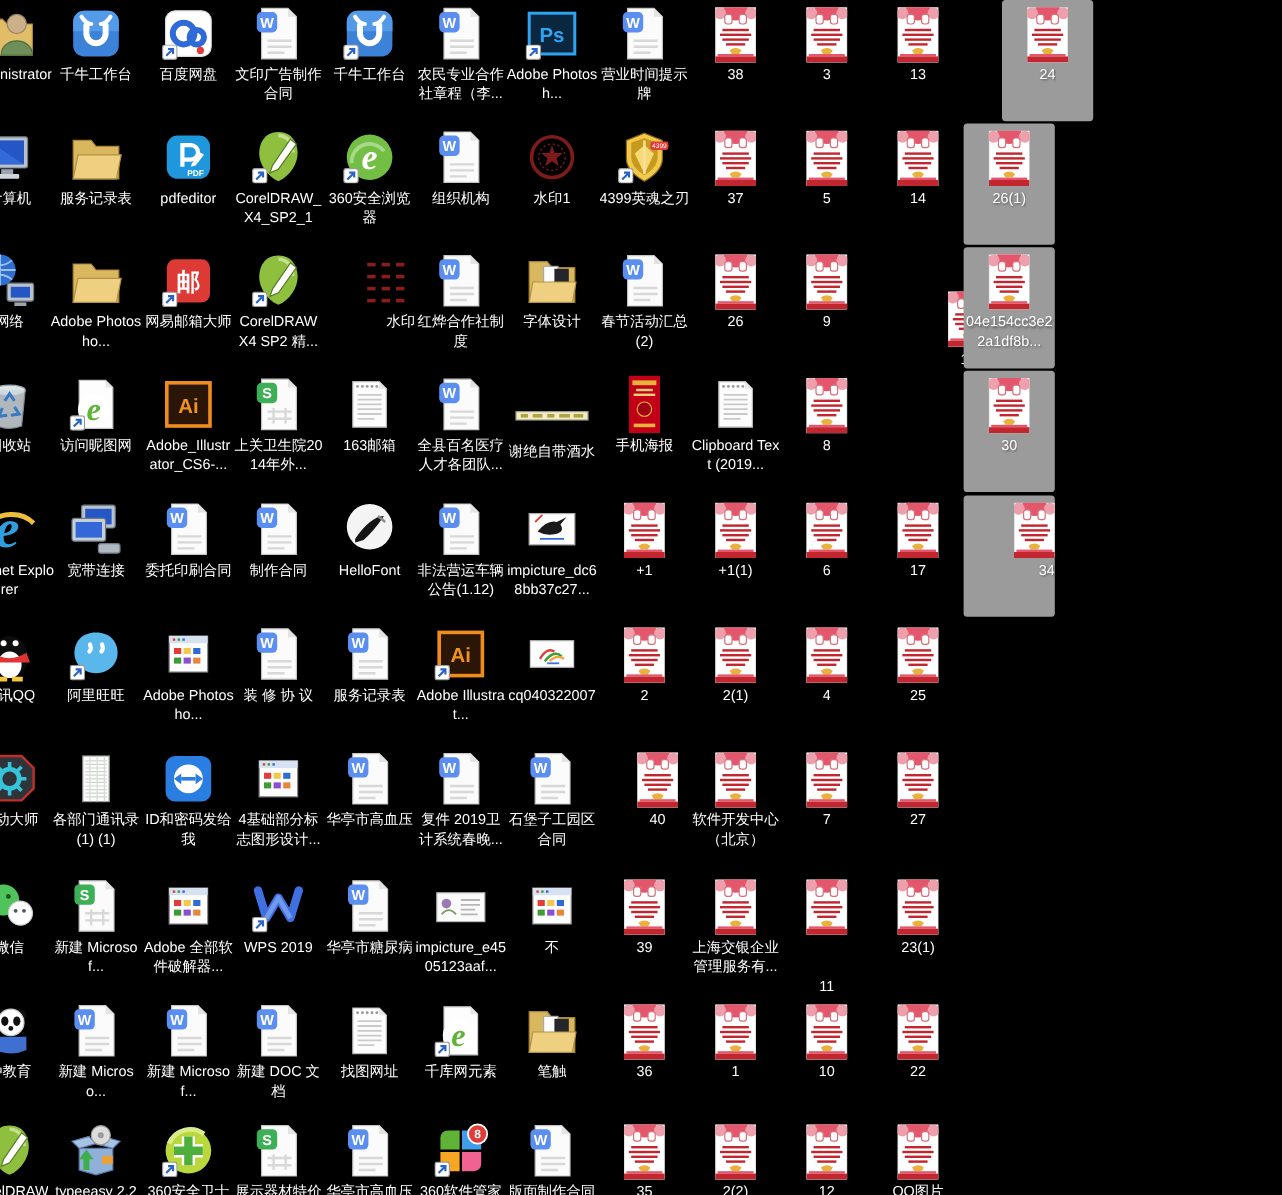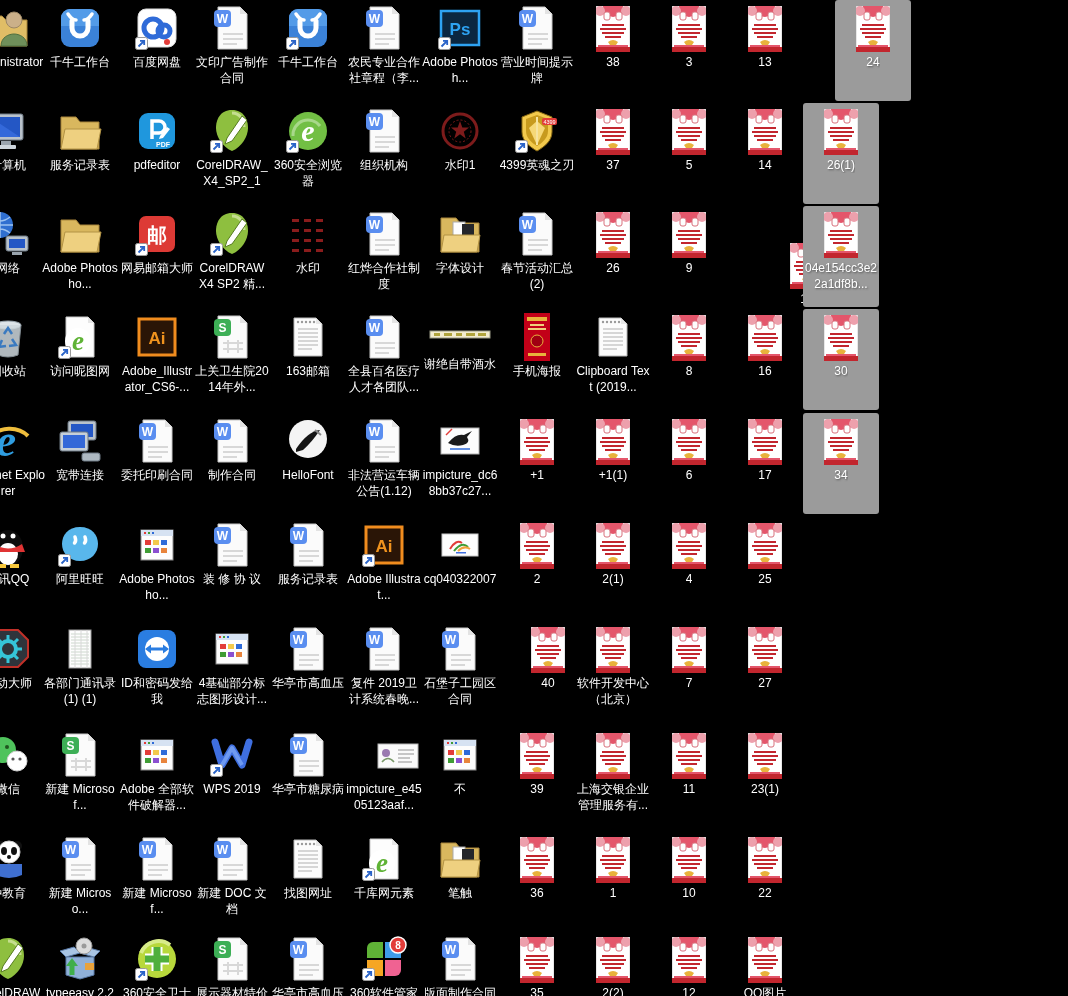--- a/index.html
+++ b/index.html
@@ -474,21 +474,21 @@
         </svg>
         <span class="sc">
           <svg width="13" height="13" viewBox="0 0 13 13">
             <rect x="0.5" y="0.5" width="12" height="12" rx="2" fill="#fff" stroke="#9a9a9a"></rect>
             <path d="M3.5 9.5L8.5 4.5M5 3.8h4.2V8" stroke="#2b64c8" stroke-width="1.8" fill="none"></path>
           </svg>
         </span>
       </div>
       <div class="lbl">CorelDRAW X4 SP2 精...</div>
     </div>
-    <div class="cell" style="left: 270px; top: 206px;">
+    <div class="cell" style="left: 270px; top: 206px; align-items: flex-end;">
       <div class="ic">
         <svg width="48" height="48" viewBox="0 0 48 48">
           <g fill="#8a1c1c">
             <rect x="8" y="9" width="7" height="3"></rect>
             <rect x="20" y="9" width="7" height="3"></rect>
             <rect x="32" y="9" width="7" height="3"></rect>
             <rect x="8" y="19" width="7" height="3"></rect>
             <rect x="20" y="19" width="7" height="3"></rect>
             <rect x="32" y="19" width="7" height="3"></rect>
             <rect x="8" y="29" width="7" height="3"></rect>
@@ -706,21 +706,21 @@
           <path d="M32 3l7 7h-7z" fill="#e3e3e3"></path>
           <rect x="6" y="6" width="17" height="17" rx="4" fill="#5a8ef0"></rect>
           <text x="14.5" y="19" font-size="12" font-weight="bold" fill="#fff" text-anchor="middle" font-family="sans-serif">W</text>
           <g stroke="#d8d8d8" stroke-width="2">
             <path d="M15 30h20M15 35h20M15 40h14"></path>
           </g>
         </svg>
       </div>
       <div class="lbl">全县百名医疗人才各团队...</div>
     </div>
-    <div class="cell" style="left: 422px; top: 302px;">
+    <div class="cell" style="left: 422px; top: 314px;">
       <div class="ic">
         <svg width="64" height="48" viewBox="0 0 64 48">
           <rect x="2" y="25" width="60" height="7" fill="#f2eccd" stroke="#9a9a86"></rect>
           <g fill="#b0a43c">
             <rect x="6" y="27" width="6" height="3"></rect>
             <rect x="16" y="27" width="8" height="3"></rect>
             <rect x="28" y="27" width="6" height="3"></rect>
             <rect x="38" y="27" width="9" height="3"></rect>
             <rect x="50" y="27" width="8" height="3"></rect>
           </g>
@@ -775,42 +775,20 @@
             <rect x="6" y="26" width="22" height="2"></rect>
             <rect x="9" y="30" width="16" height="2"></rect>
           </g>
           <path d="M12 36q5-4 10 0l-2 3h-6z" fill="#e8b23c"></path>
           <rect x="2" y="39" width="30" height="2" fill="#e4566b"></rect>
           <rect x="0" y="41" width="34" height="5" fill="#c2262e"></rect>
         </svg>
       </div>
       <div class="lbl">8</div>
     </div>
-    <div class="cell" style="left: 727px; top: 309px;">
-      <div class="ic">
-        <svg width="34" height="46" viewBox="0 0 34 46">
-          <rect width="34" height="46" fill="#fff" stroke="#cfcfcf"></rect>
-          <circle cx="17" cy="1" r="10" fill="#e4566b"></circle>
-          <circle cx="4" cy="5" r="5" fill="#eda0ac"></circle>
-          <circle cx="30" cy="5" r="5" fill="#eda0ac"></circle>
-          <rect x="8" y="6" width="6" height="8" rx="2" fill="#fdfdfd" stroke="#d8707c"></rect>
-          <rect x="20" y="6" width="6" height="8" rx="2" fill="#fdfdfd" stroke="#d8707c"></rect>
-          <g fill="#c2262e">
-            <rect x="6" y="18" width="22" height="2"></rect>
-            <rect x="4" y="22" width="26" height="2"></rect>
-            <rect x="6" y="26" width="22" height="2"></rect>
-            <rect x="9" y="30" width="16" height="2"></rect>
-          </g>
-          <path d="M12 36q5-4 10 0l-2 3h-6z" fill="#e8b23c"></path>
-          <rect x="2" y="39" width="30" height="2" fill="#e4566b"></rect>
-          <rect x="0" y="41" width="34" height="5" fill="#c2262e"></rect>
-        </svg>
-      </div>
-      <div class="lbl">16</div>
-    </div>
     <div class="cell sel" style="left: 803px; top: 309px;">
       <div class="ic">
         <svg width="34" height="46" viewBox="0 0 34 46">
           <rect width="34" height="46" fill="#fff" stroke="#cfcfcf"></rect>
           <circle cx="17" cy="1" r="10" fill="#e4566b"></circle>
           <circle cx="4" cy="5" r="5" fill="#eda0ac"></circle>
           <circle cx="30" cy="5" r="5" fill="#eda0ac"></circle>
           <rect x="8" y="6" width="6" height="8" rx="2" fill="#fdfdfd" stroke="#d8707c"></rect>
           <rect x="20" y="6" width="6" height="8" rx="2" fill="#fdfdfd" stroke="#d8707c"></rect>
           <g fill="#c2262e">
@@ -991,21 +969,21 @@
             <rect x="6" y="26" width="22" height="2"></rect>
             <rect x="9" y="30" width="16" height="2"></rect>
           </g>
           <path d="M12 36q5-4 10 0l-2 3h-6z" fill="#e8b23c"></path>
           <rect x="2" y="39" width="30" height="2" fill="#e4566b"></rect>
           <rect x="0" y="41" width="34" height="5" fill="#c2262e"></rect>
         </svg>
       </div>
       <div class="lbl">17</div>
     </div>
-    <div class="cell sel" style="left: 803px; top: 413px;">
+    <div class="cell sel" style="left: 803px; top: 413px; align-items: flex-end;">
       <div class="ic">
         <svg width="34" height="46" viewBox="0 0 34 46">
           <rect width="34" height="46" fill="#fff" stroke="#cfcfcf"></rect>
           <circle cx="17" cy="1" r="10" fill="#e4566b"></circle>
           <circle cx="4" cy="5" r="5" fill="#eda0ac"></circle>
           <circle cx="30" cy="5" r="5" fill="#eda0ac"></circle>
           <rect x="8" y="6" width="6" height="8" rx="2" fill="#fdfdfd" stroke="#d8707c"></rect>
           <rect x="20" y="6" width="6" height="8" rx="2" fill="#fdfdfd" stroke="#d8707c"></rect>
           <g fill="#c2262e">
             <rect x="6" y="18" width="22" height="2"></rect>
@@ -1460,21 +1438,21 @@
           <path d="M32 3l7 7h-7z" fill="#e3e3e3"></path>
           <rect x="6" y="6" width="17" height="17" rx="4" fill="#5a8ef0"></rect>
           <text x="14.5" y="19" font-size="12" font-weight="bold" fill="#fff" text-anchor="middle" font-family="sans-serif">W</text>
           <g stroke="#d8d8d8" stroke-width="2">
             <path d="M15 30h20M15 35h20M15 40h14"></path>
           </g>
         </svg>
       </div>
       <div class="lbl">华亭市糖尿病</div>
     </div>
-    <div class="cell" style="left: 346px; top: 727px; align-items: flex-end;">
+    <div class="cell" style="left: 346px; top: 727px;">
       <div class="ic">
         <svg width="48" height="48" viewBox="0 0 48 48">
           <rect x="4" y="13" width="40" height="24" fill="#fafafa" stroke="#b5b5b5"></rect>
           <circle cx="12" cy="22" r="4" fill="#9a7ab0"></circle>
           <path d="M8 31q6-7 12 0" stroke="#7a9a6a" stroke-width="1.5" fill="none"></path>
           <g stroke="#b5b5b5" stroke-width="1.5">
             <path d="M24 19h16M24 23h16M24 27h12M24 31h14"></path>
           </g>
         </svg>
       </div>
@@ -1535,21 +1513,21 @@
             <rect x="6" y="26" width="22" height="2"></rect>
             <rect x="9" y="30" width="16" height="2"></rect>
           </g>
           <path d="M12 36q5-4 10 0l-2 3h-6z" fill="#e8b23c"></path>
           <rect x="2" y="39" width="30" height="2" fill="#e4566b"></rect>
           <rect x="0" y="41" width="34" height="5" fill="#c2262e"></rect>
         </svg>
       </div>
       <div class="lbl">上海交银企业管理服务有...</div>
     </div>
-    <div class="cell" style="left: 651px; top: 727px;">
+    <div class="cell" style="left: 651px; top: 727px; gap: 33px;">
       <div class="ic">
         <svg width="34" height="46" viewBox="0 0 34 46">
           <rect width="34" height="46" fill="#fff" stroke="#cfcfcf"></rect>
           <circle cx="17" cy="1" r="10" fill="#e4566b"></circle>
           <circle cx="4" cy="5" r="5" fill="#eda0ac"></circle>
           <circle cx="30" cy="5" r="5" fill="#eda0ac"></circle>
           <rect x="8" y="6" width="6" height="8" rx="2" fill="#fdfdfd" stroke="#d8707c"></rect>
           <rect x="20" y="6" width="6" height="8" rx="2" fill="#fdfdfd" stroke="#d8707c"></rect>
           <g fill="#c2262e">
             <rect x="6" y="18" width="22" height="2"></rect>

